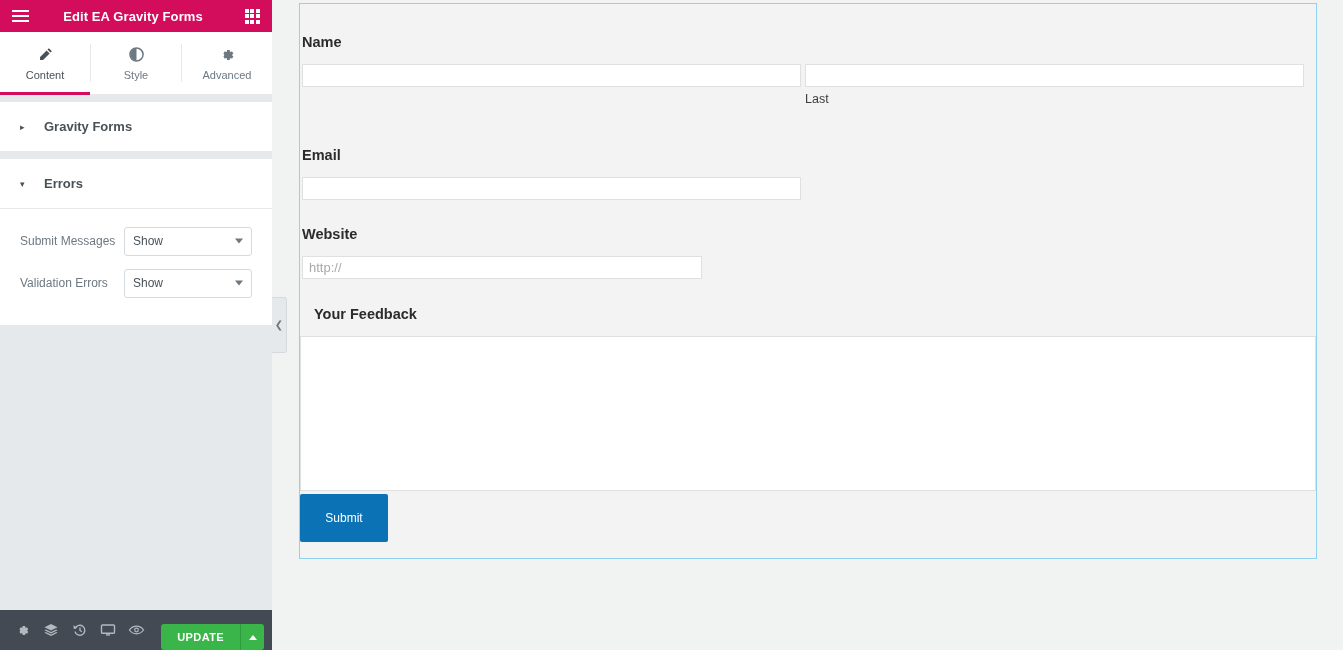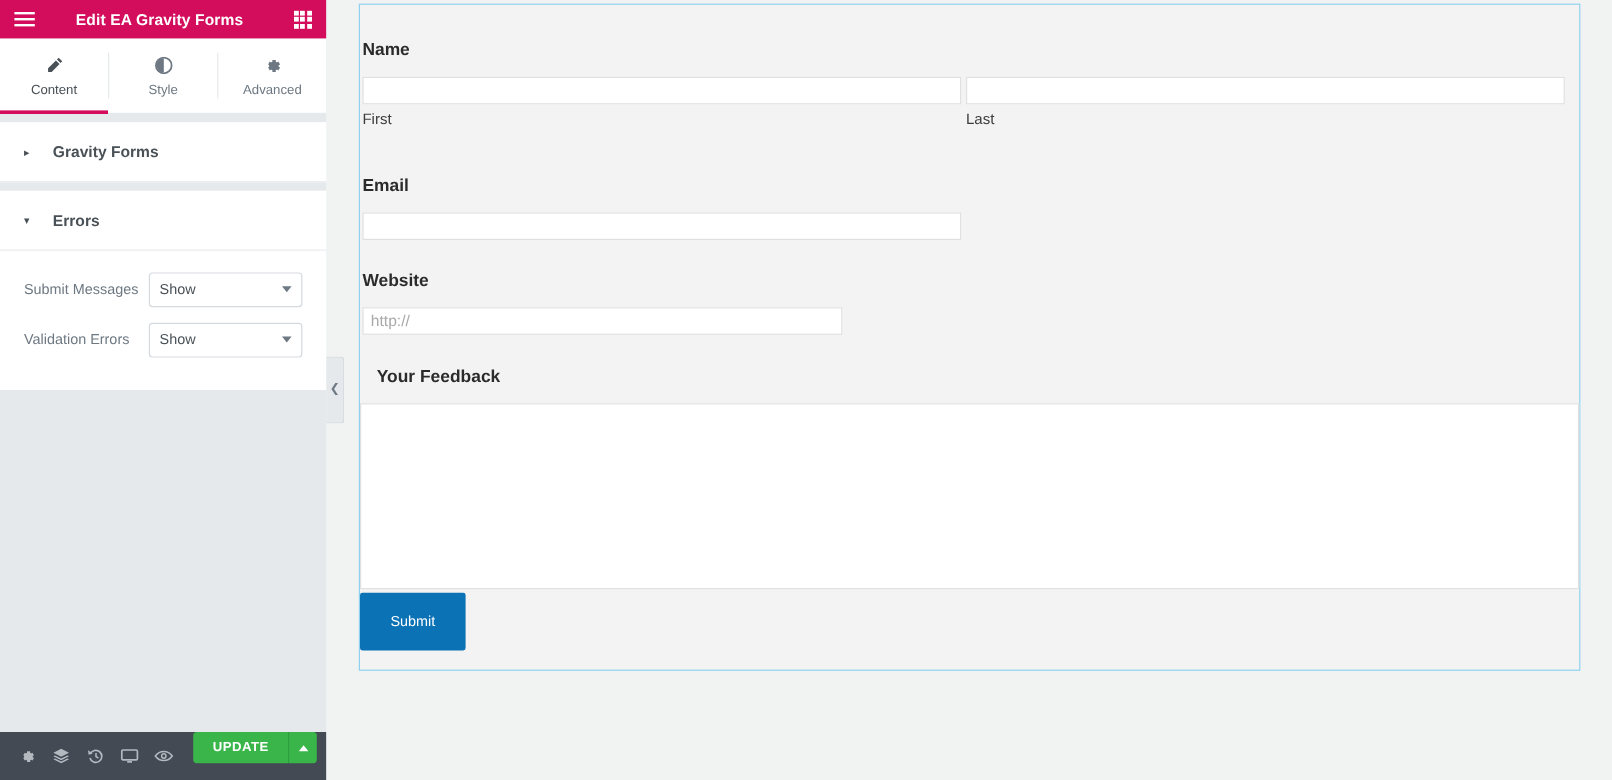--- a/index.html
+++ b/index.html
@@ -92,21 +92,21 @@
     position: absolute; right: 8px; top: 50%; transform: translateY(-50%);
     width: 0; height: 0;
     border-left: 4.5px solid transparent; border-right: 4.5px solid transparent;
     border-top: 5px solid #6d7882;
   }
   #panel-filler { flex: 1; background: #e6e9ec; }
 
   
   #panel-footer {
     height: 40px; flex: 0 0 40px; background: #434a54;
-    display: flex; align-items: flex-start; padding: 0 8px; gap: 0;
+    display: flex; align-items: flex-end; padding: 0 8px; gap: 0;
   }
   .foot-ico {
     width: 30px; height: 40px;
     display: flex; align-items: center; justify-content: center;
     color: #b3b9bf; cursor: pointer;
   }
   #update-group { margin-left: 10px; display: flex; height: 26px; }
   #update-btn {
     background: #39b54a; color: #fff; font-size: 11px; font-weight: bold;
     letter-spacing: .4px; border: none; border-radius: 3px 0 0 3px;
@@ -322,21 +322,20 @@
   <span>❮</span>
 </div>
 
 <div id="preview">
   <div id="form-box">
 
     <div id="name-label" class="fld-label">Name</div>
     <div id="name-inputs">
       <div id="name-col-first">
         <input class="txt-input" type="text" placeholder="" style="">
-        <div class="fld-sub subcap">First</div>
       </div>
       <div id="name-col-last">
         <input class="txt-input" type="text" placeholder="" style="">
         <div class="fld-sub subcap">Last</div>
       </div>
     </div>
 
     <div id="email-label" class="fld-label">Email</div>
     <div id="email-input-wrap">
       <input class="txt-input" type="text" placeholder="" style="">

